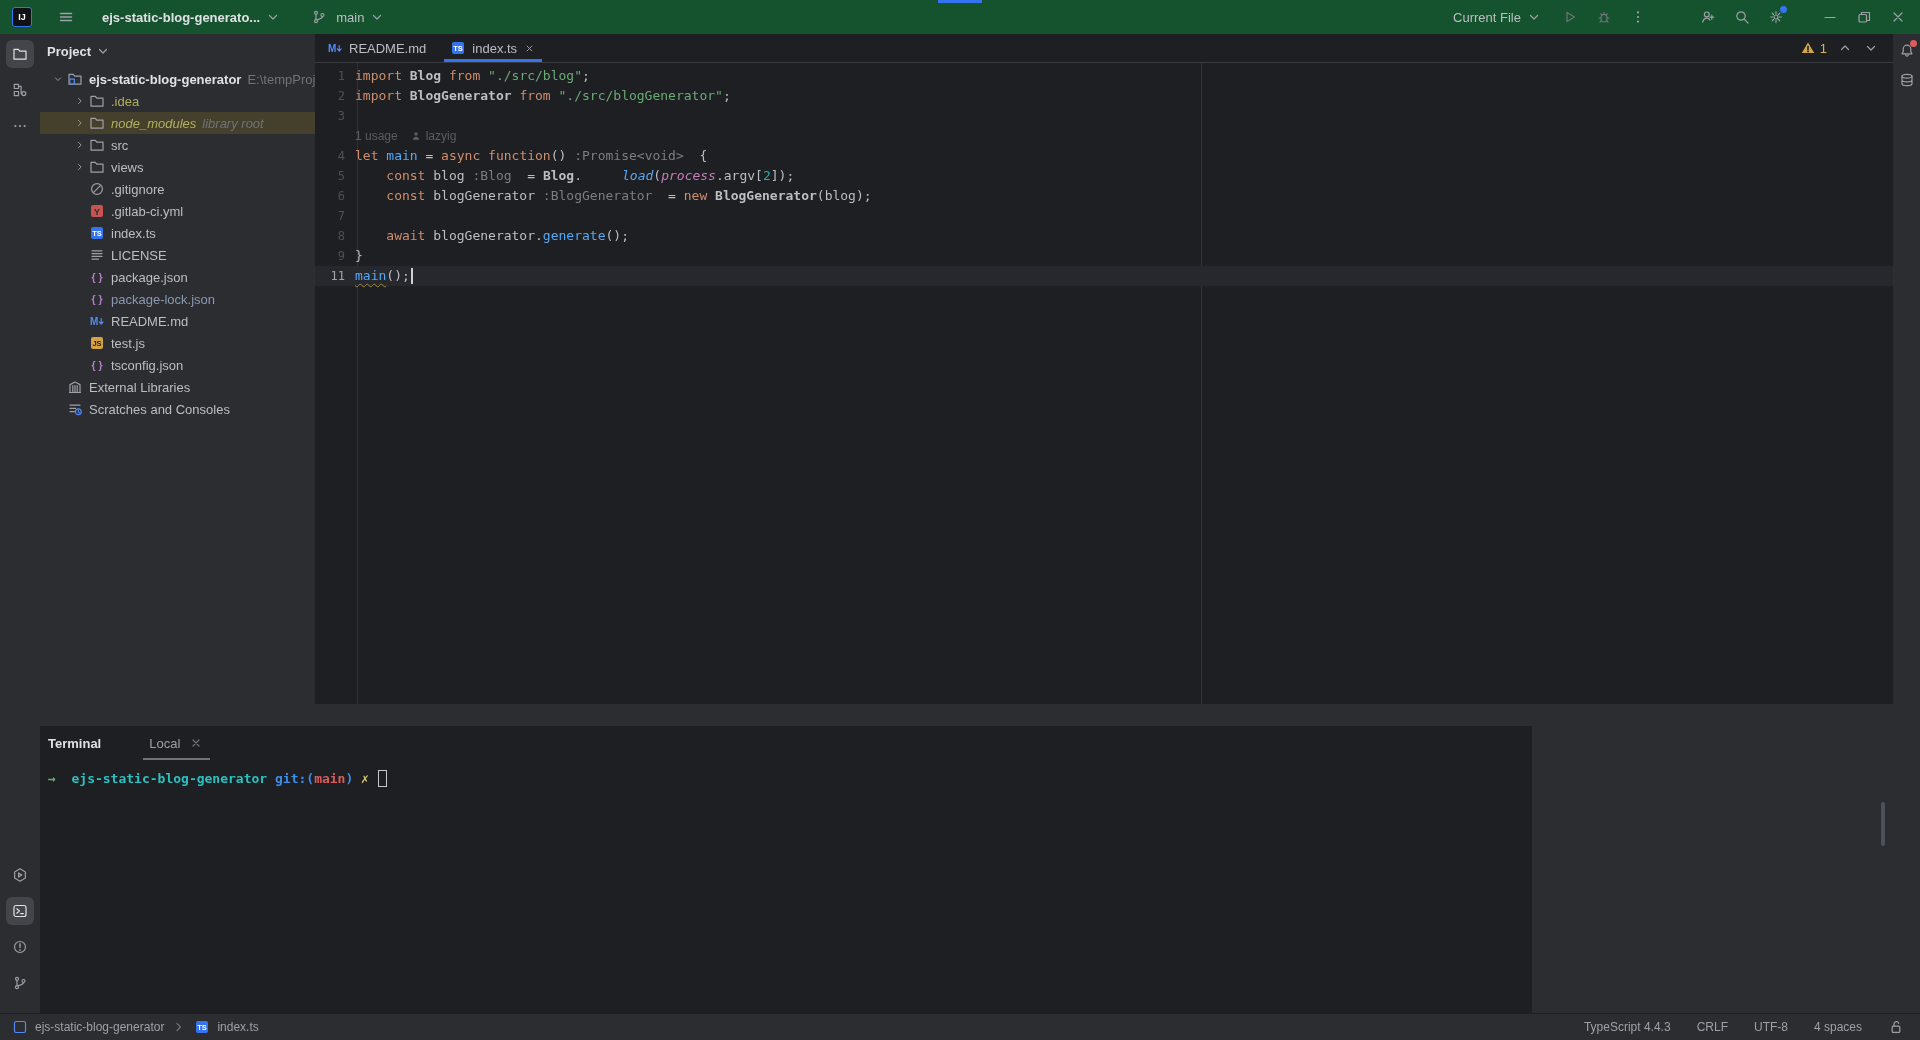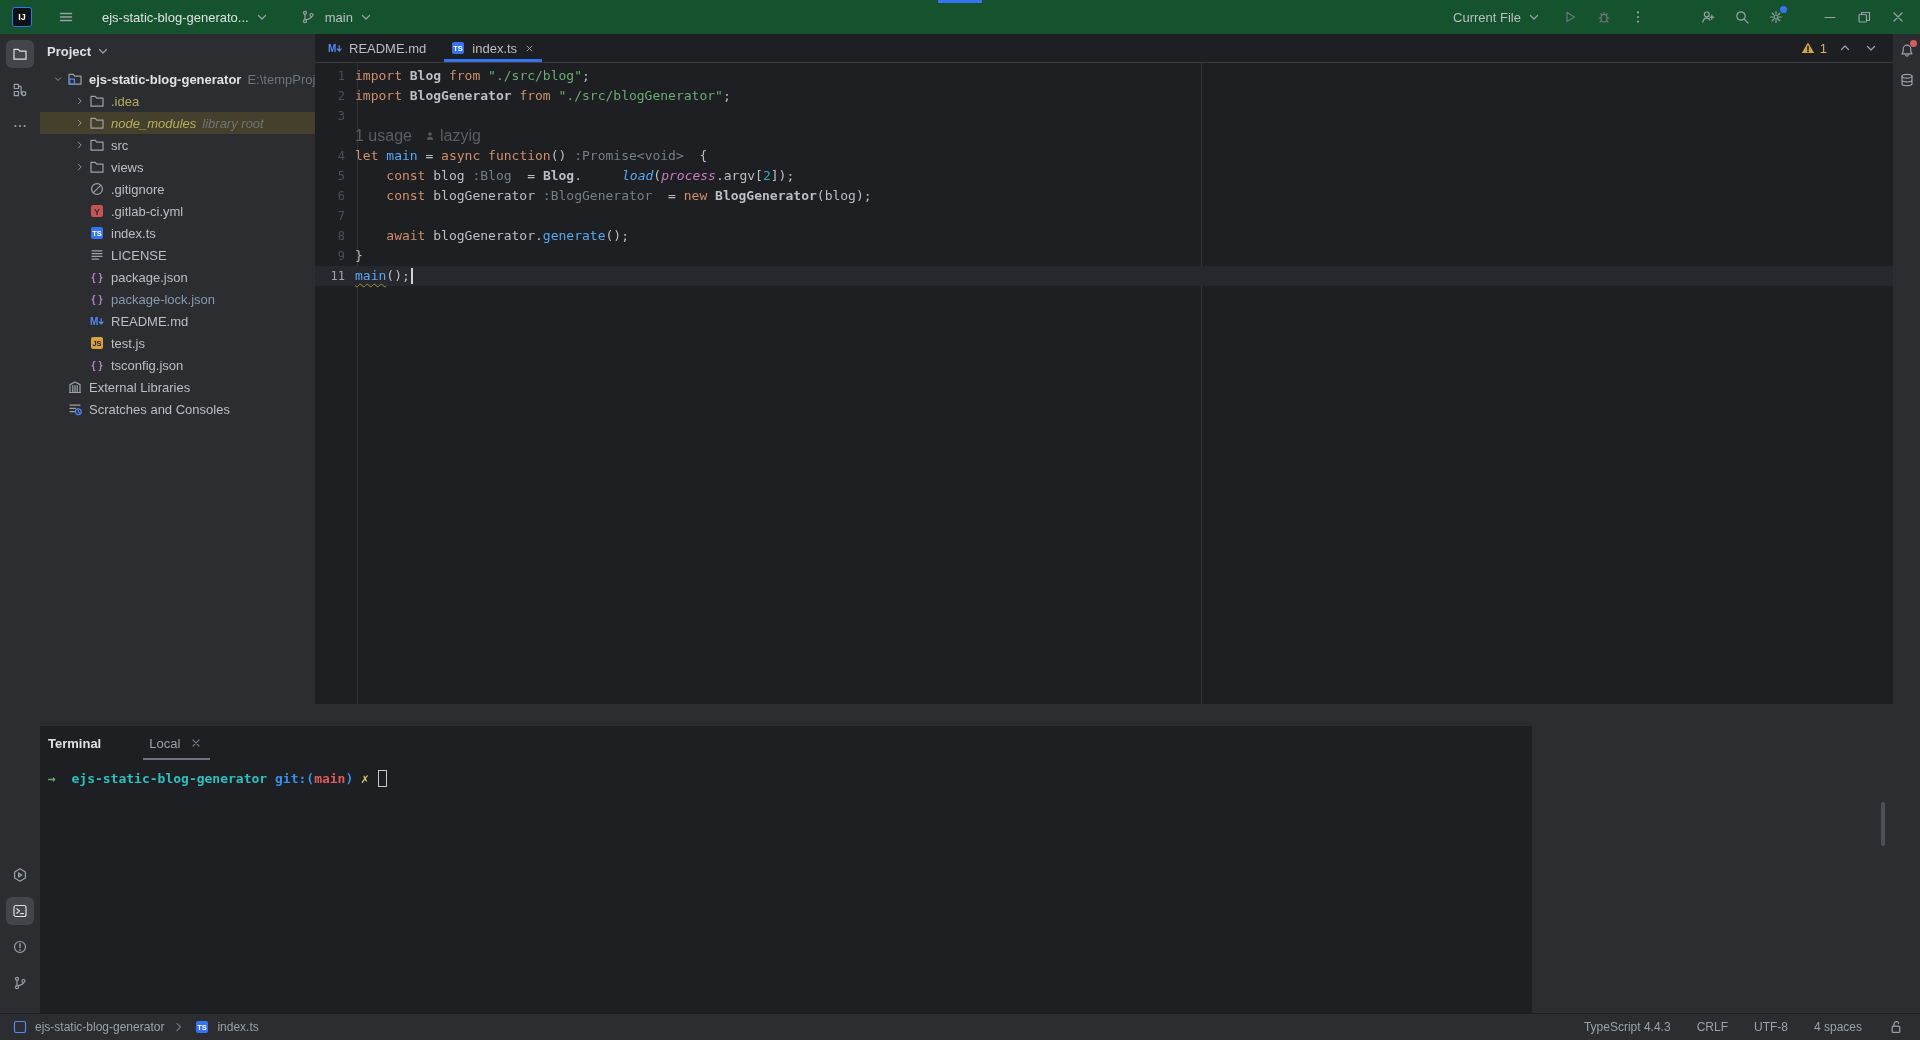--- a/index.html
+++ b/index.html
@@ -11,21 +11,21 @@
   .titlebar { position:absolute; left:0; top:0; width:1920px; height:34px;
               display:flex; align-items:center; background:#14532d; }
   .focus-bar { position:absolute; left:938px; top:0; width:44px; height:3px; background:#3574F0; }
   .logo { width:20px; height:20px; margin-left:12px; border:1.5px solid #3574F0; border-radius:3px;
           background:#101114; color:#fff; font-size:9px; font-weight:bold;
           display:flex; align-items:center; justify-content:center; }
   .tb-btn { display:flex; align-items:center; gap:5px; padding:4px 6px; border-radius:4px; color:#BCBEC4; }
   .tb-ico { display:flex; align-items:center; justify-content:center; width:24px; height:24px; color:#9DA0A8; }
   .tb-ico.dim { color:#6F737A; }
   .hamburger { margin-left:22px; }
-  .proj-sel { margin-left:18px; font-weight:400; color:#DFE1E5; }
+  .proj-sel { margin-left:18px; font-weight:700; color:#DFE1E5; }
   .branch-sel { margin-left:14px; }
   .tb-right { margin-left:auto; display:flex; align-items:center; gap:10px; padding-right:10px; }
   .chev { color:#9DA0A8; display:inline-flex; }
   .gear-wrap { position:relative; }
   .gear-dot { position:absolute; right:1px; top:1px; width:7px; height:7px; border-radius:50%; background:#3574F0; }
 
   
   .lstrip { position:absolute; left:0; top:34px; width:40px; height:979px; background:#2B2D30;
             display:flex; flex-direction:column; align-items:center; padding:6px 0 8px 0; }
   .strip-btn { width:28px; height:28px; border-radius:6px; display:flex; align-items:center;
@@ -76,21 +76,21 @@
   .tk { color:#BCBEC4; white-space:pre; }
   .tk-kw  { color:#CF8E6D; }
   .tk-str { color:#6AAB73; }
   .tk-cls { color:#BCBEC4; font-weight:bold; }
   .tk-fn  { color:#56A8F5; }
   .tk-fni { color:#56A8F5; font-style:italic;margin-left:40px; }
   .tk-glob{ color:#C77DBB; font-style:italic; }
   .tk-num { color:#2AACB8; }
   .tk-hint{ color:#7A7E85; }
   .tk-warn{ color:#56A8F5; text-decoration:underline wavy #9E8C38 1px; text-underline-offset:3px; }
-  .hint-row { color:#5A5D63; font-family:"Liberation Sans", sans-serif; font-size:16px;
+  .hint-row { color:#5A5D63; font-family:"Liberation Sans", sans-serif; font-size:12px;
               display:flex; align-items:center; gap:4px; }
   .caret { display:inline-block; width:2px; height:16px; background:#CED0D6; margin-left:1px; vertical-align:middle; }
   .bulb { margin-left:10px; display:inline-flex; }
   .editor-bottom { height:22px; flex:none; background:#2B2D30; }
 
   
   .terminal { position:absolute; left:40px; top:726px; width:1492px; height:287px; background:#1E1F22; }
   .term-head { height:34px; display:flex; align-items:center; padding-left:8px; }
   .term-title { font-weight:bold; color:#DFE1E5; }
   .term-tab { margin-left:42px; height:100%; display:flex; align-items:center; gap:8px; padding:4px 6px;

